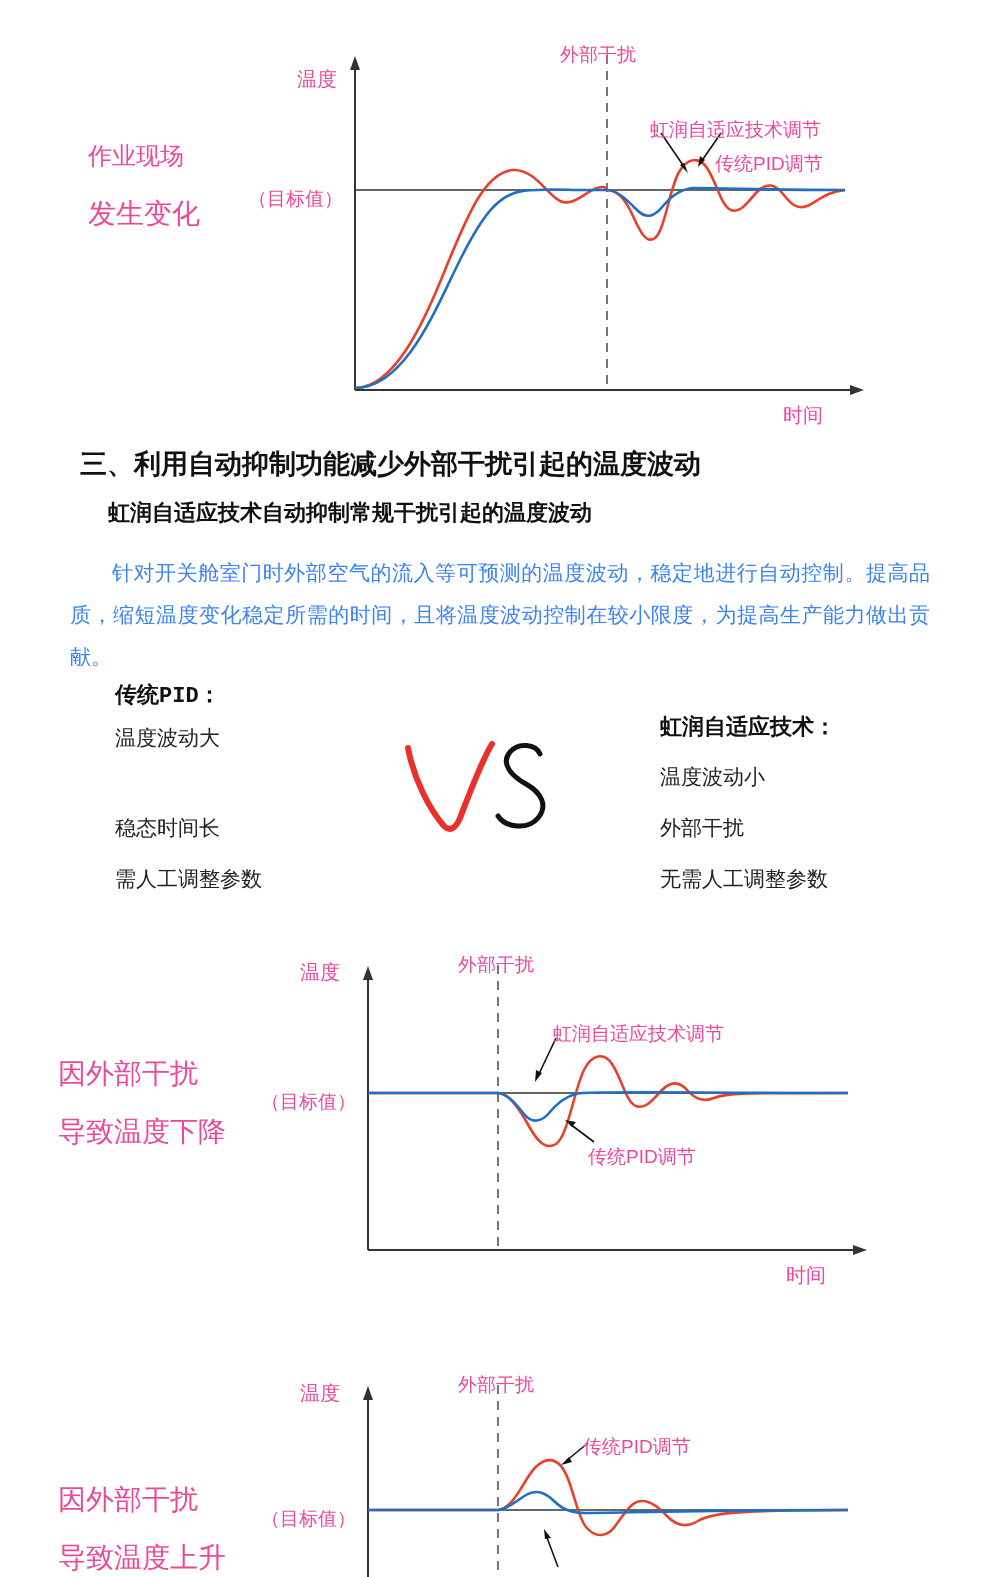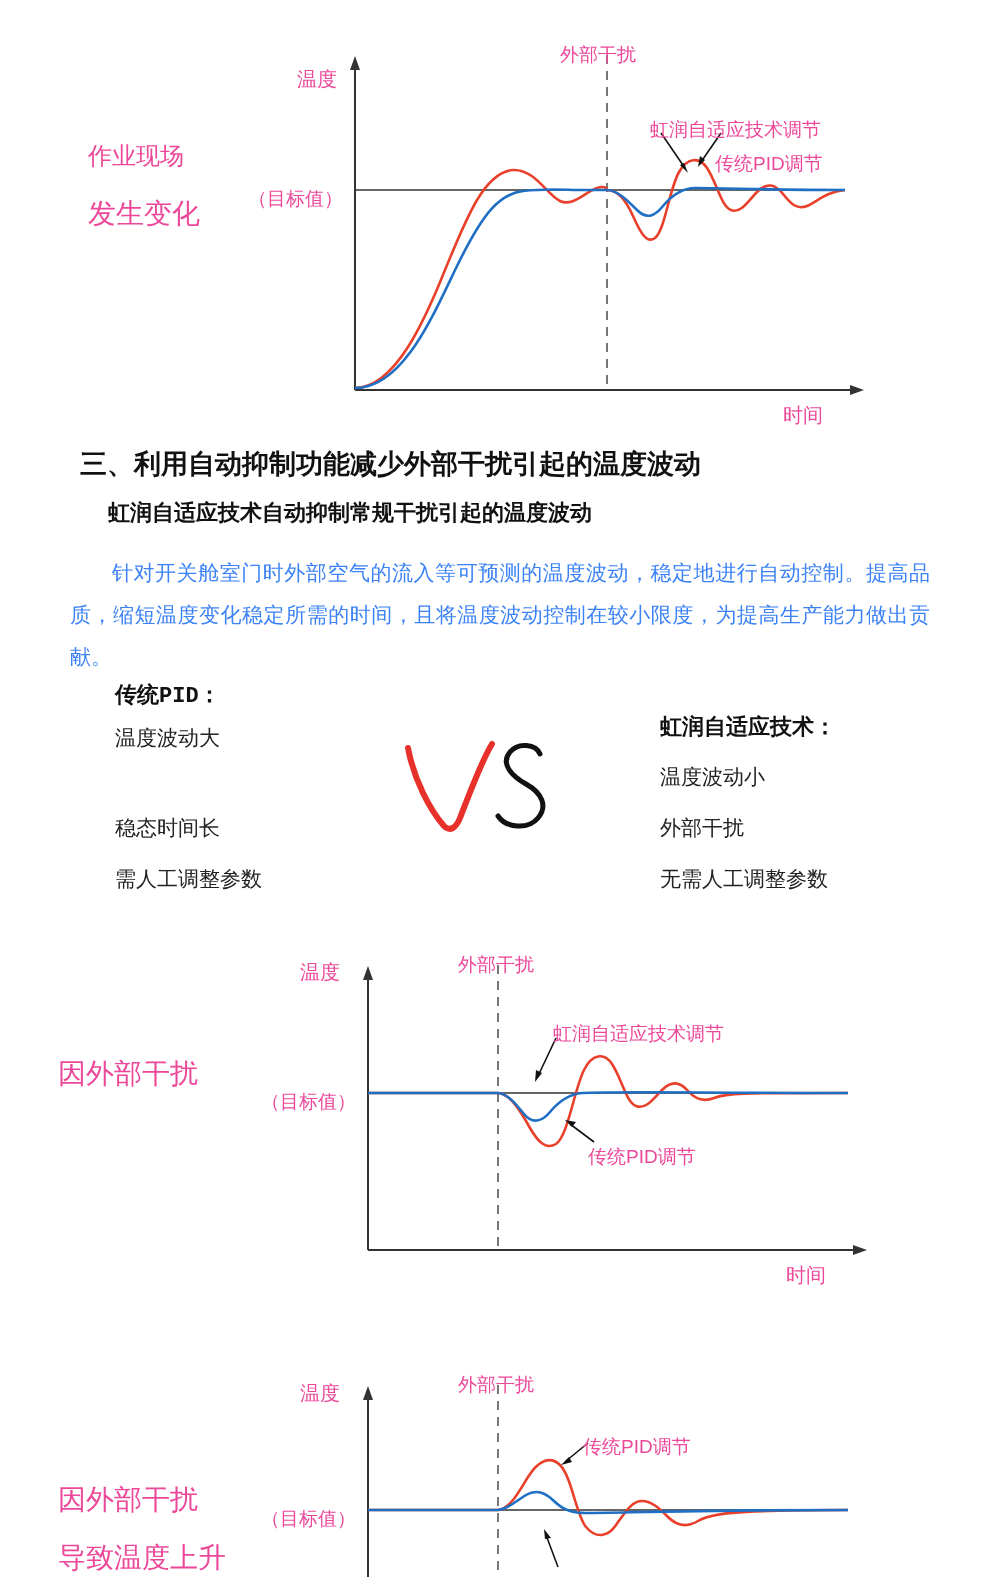--- a/index.html
+++ b/index.html
@@ -224,20 +224,23 @@
     <div class="side-label" style="left:3px; top:150px; font-size:19px;">
       <span>（目标值）</span>
     </div>
     <div class="side-label" style="left:200px; top:13px; font-size:19px;">
       <span>外部干扰</span>
     </div>
   </div>
   <div class="side-label" style="left:58px; top:1052px; font-size:28px;">
     <span>因外部干扰</span>
   </div>
+  <div class="side-label" style="left:58px; top:1110px; font-size:28px;">
+    <span>导致温度下降</span>
+  </div>
 
   <div class="chart-block" style="left:258px; top:1355px;">
     <svg class="chart-svg" width="620" height="230" viewBox="0 0 620 230">
       <line x1="110" y1="40" x2="110" y2="230" stroke="#333" stroke-width="2"></line>
       <polygon points="110,31 105,45 115,45" fill="#333"></polygon>
       <line x1="110" y1="155" x2="590" y2="155" stroke="#333" stroke-width="1.4"></line>
       <line x1="240" y1="30" x2="240" y2="230" stroke="#555" stroke-width="1.6" stroke-dasharray="9,7"></line>
 
       <path d="M110,155 L240,155 C252,154 260,138 270,122 C280,106 292,100 302,110
                C314,122 318,160 328,172 C338,184 350,182 358,170 C368,156 374,146 384,146

